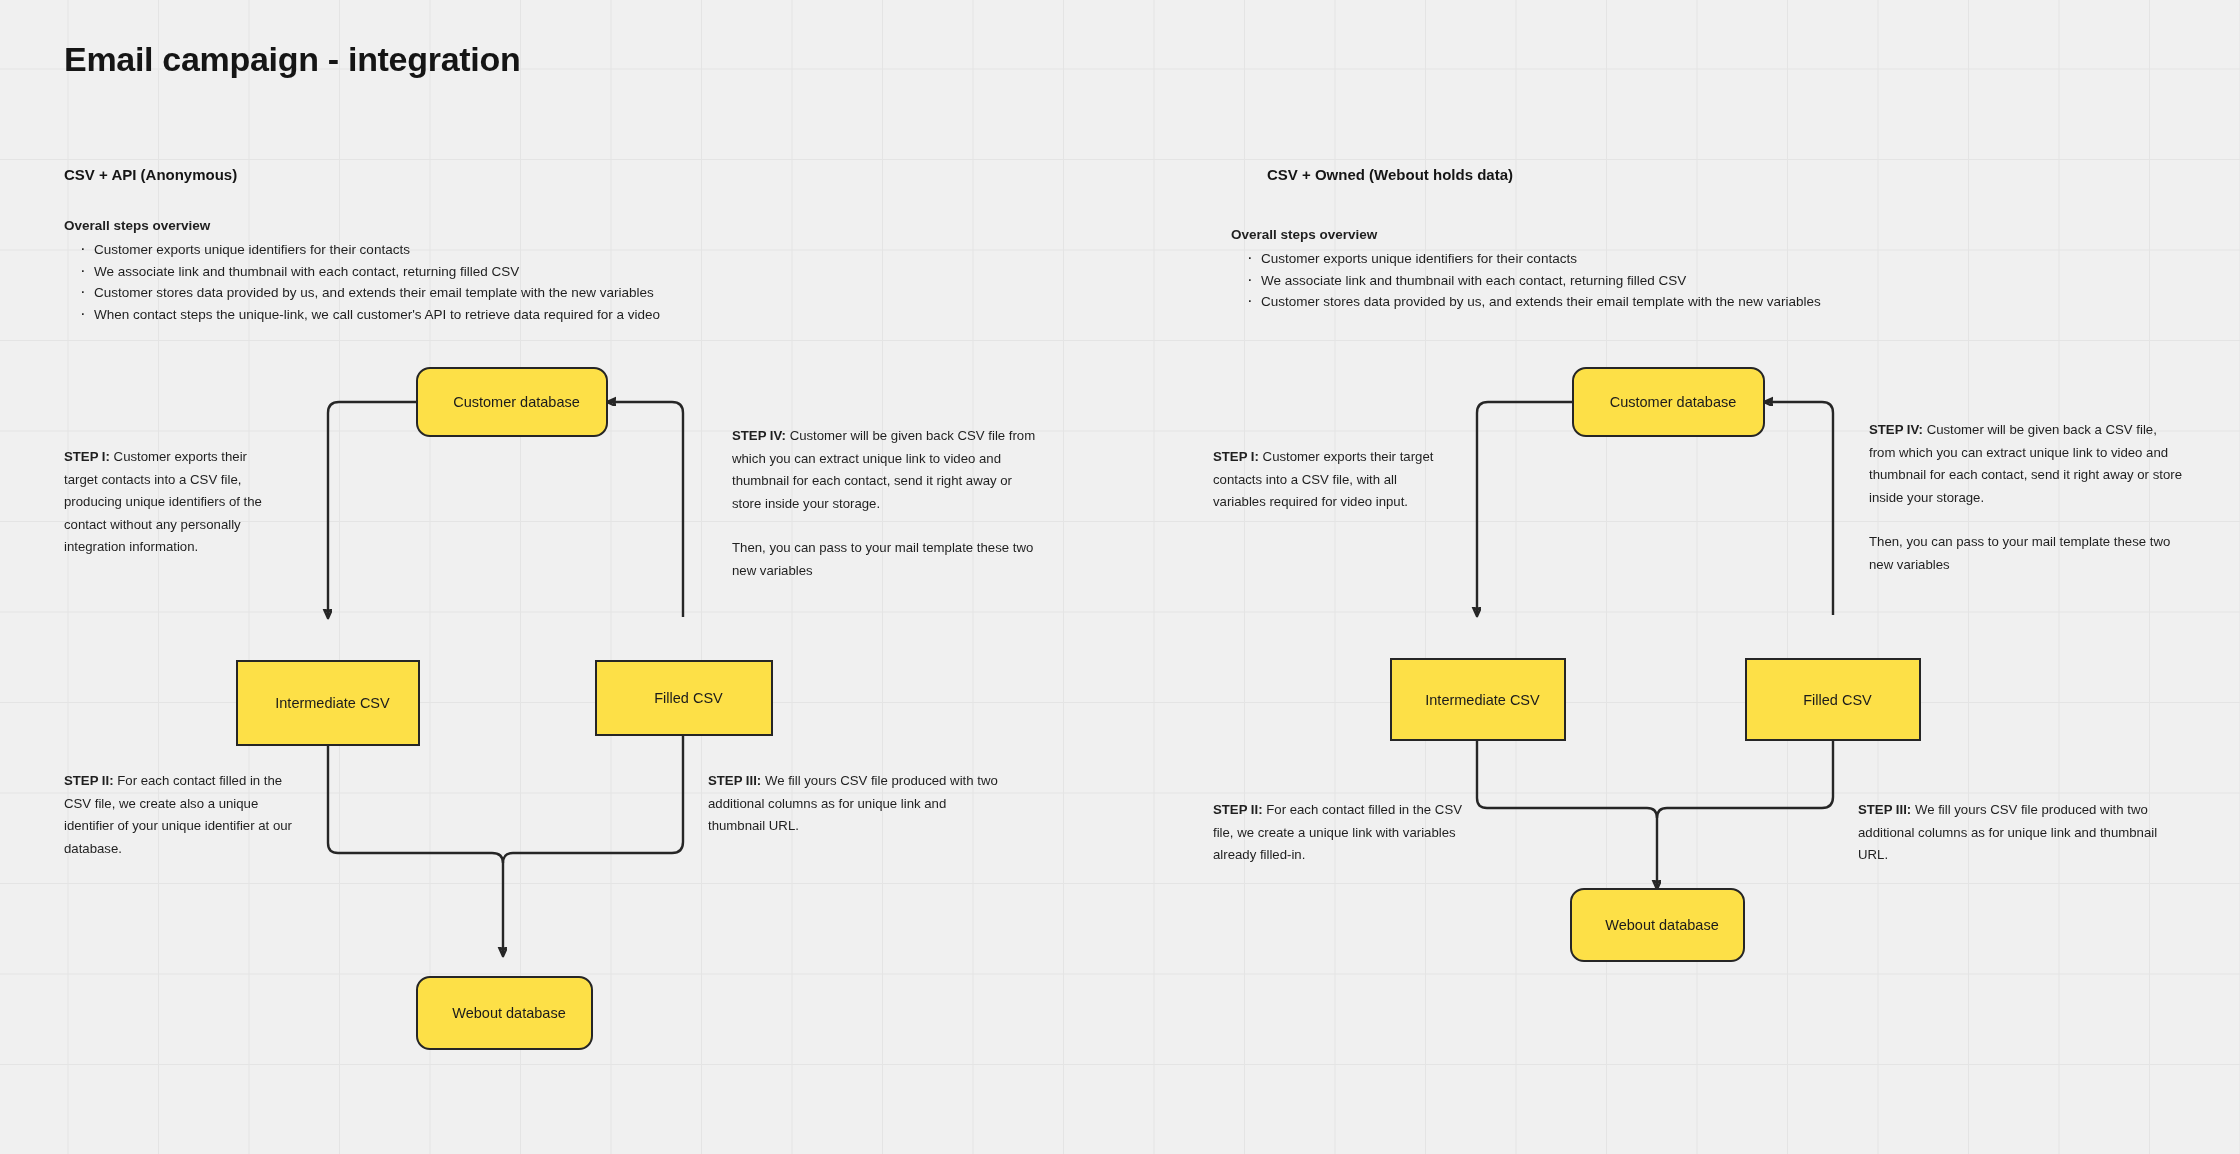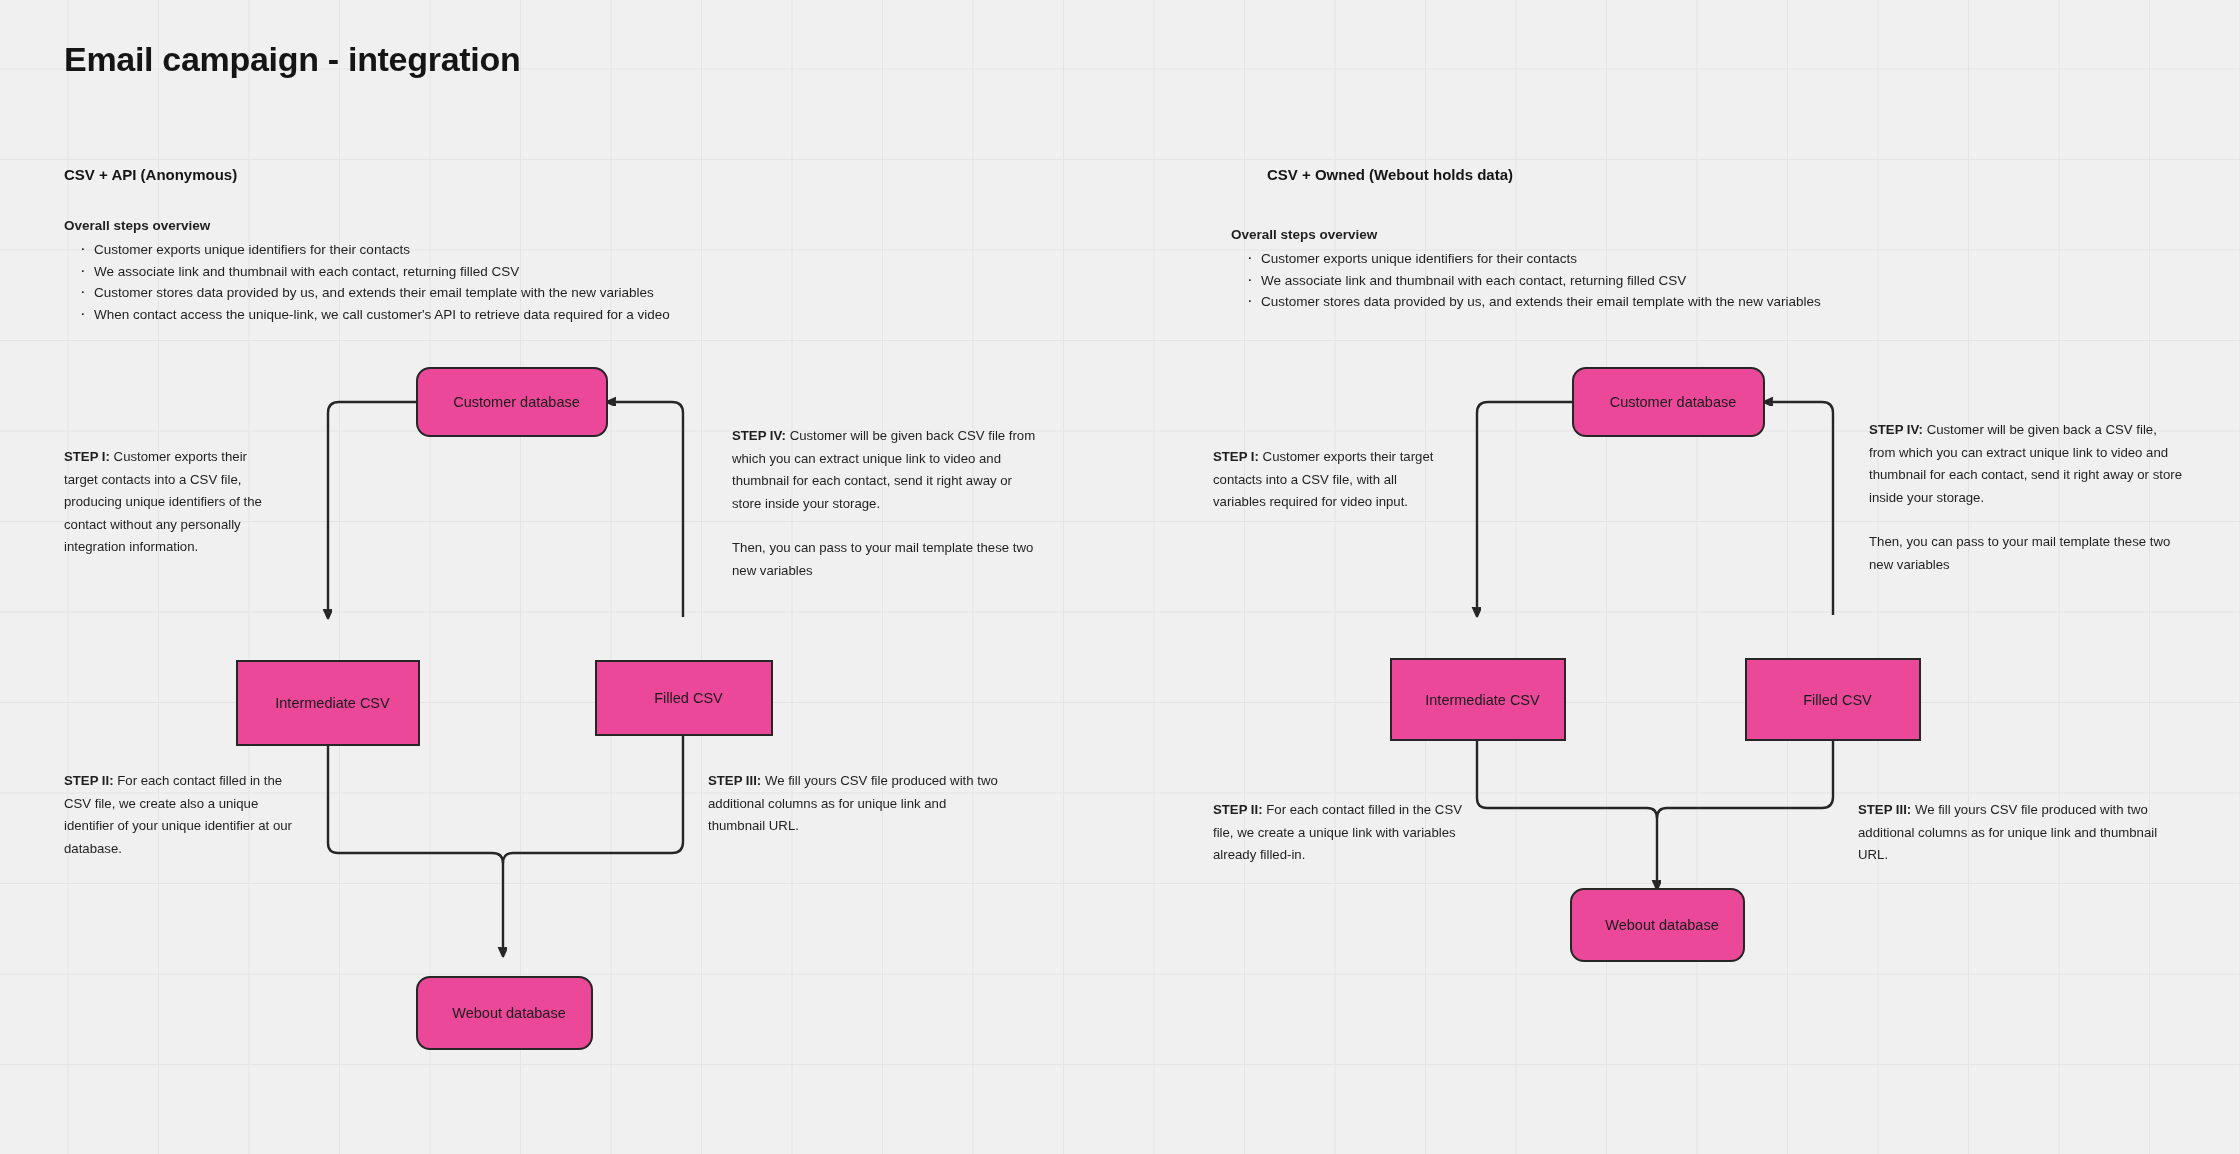--- a/index.html
+++ b/index.html
@@ -57,21 +57,21 @@
   .overview li::before {
     content: "\00b7";
     position: absolute;
     left: 16px; top: -1px;
     font-size: 17px;
     line-height: 21.5px;
   }
 
   .node {
     position: absolute;
-    background: #ec4899;
+    background: #fde047;
     border: 2.4px solid #262626;
     display: flex;
     align-items: center;
     justify-content: center;
     font-size: 14.5px;
     color: #1b1b1b;
     text-align: center;
     z-index: 3;
     padding-left: 9px;
   }
@@ -119,21 +119,21 @@
   </svg>
 
   <div class="col-title" style="left:64px; top:166px;">CSV + API (Anonymous)</div>
 
   <div class="overview" style="left:64px; top:215px;">
     <div class="ov-head">Overall steps overview</div>
     <ul>
       <li>Customer exports unique identifiers for their contacts</li>
       <li>We associate link and thumbnail with each contact, returning filled CSV</li>
       <li>Customer stores data provided by us, and extends their email template with the new variables</li>
-      <li>When contact access the unique-link, we call customer's API to retrieve data required for a video</li>
+      <li>When contact steps the unique-link, we call customer's API to retrieve data required for a video</li>
     </ul>
   </div>
 
   <div class="node rounded" style="left:416px; top:367px; width:192px; height:70px;">
     <span>Customer database</span>
   </div>
 
   <div class="node sharp" style="left:236px; top:617px; width:184px; height:86px;">
     <span>Intermediate CSV</span>
   </div>

